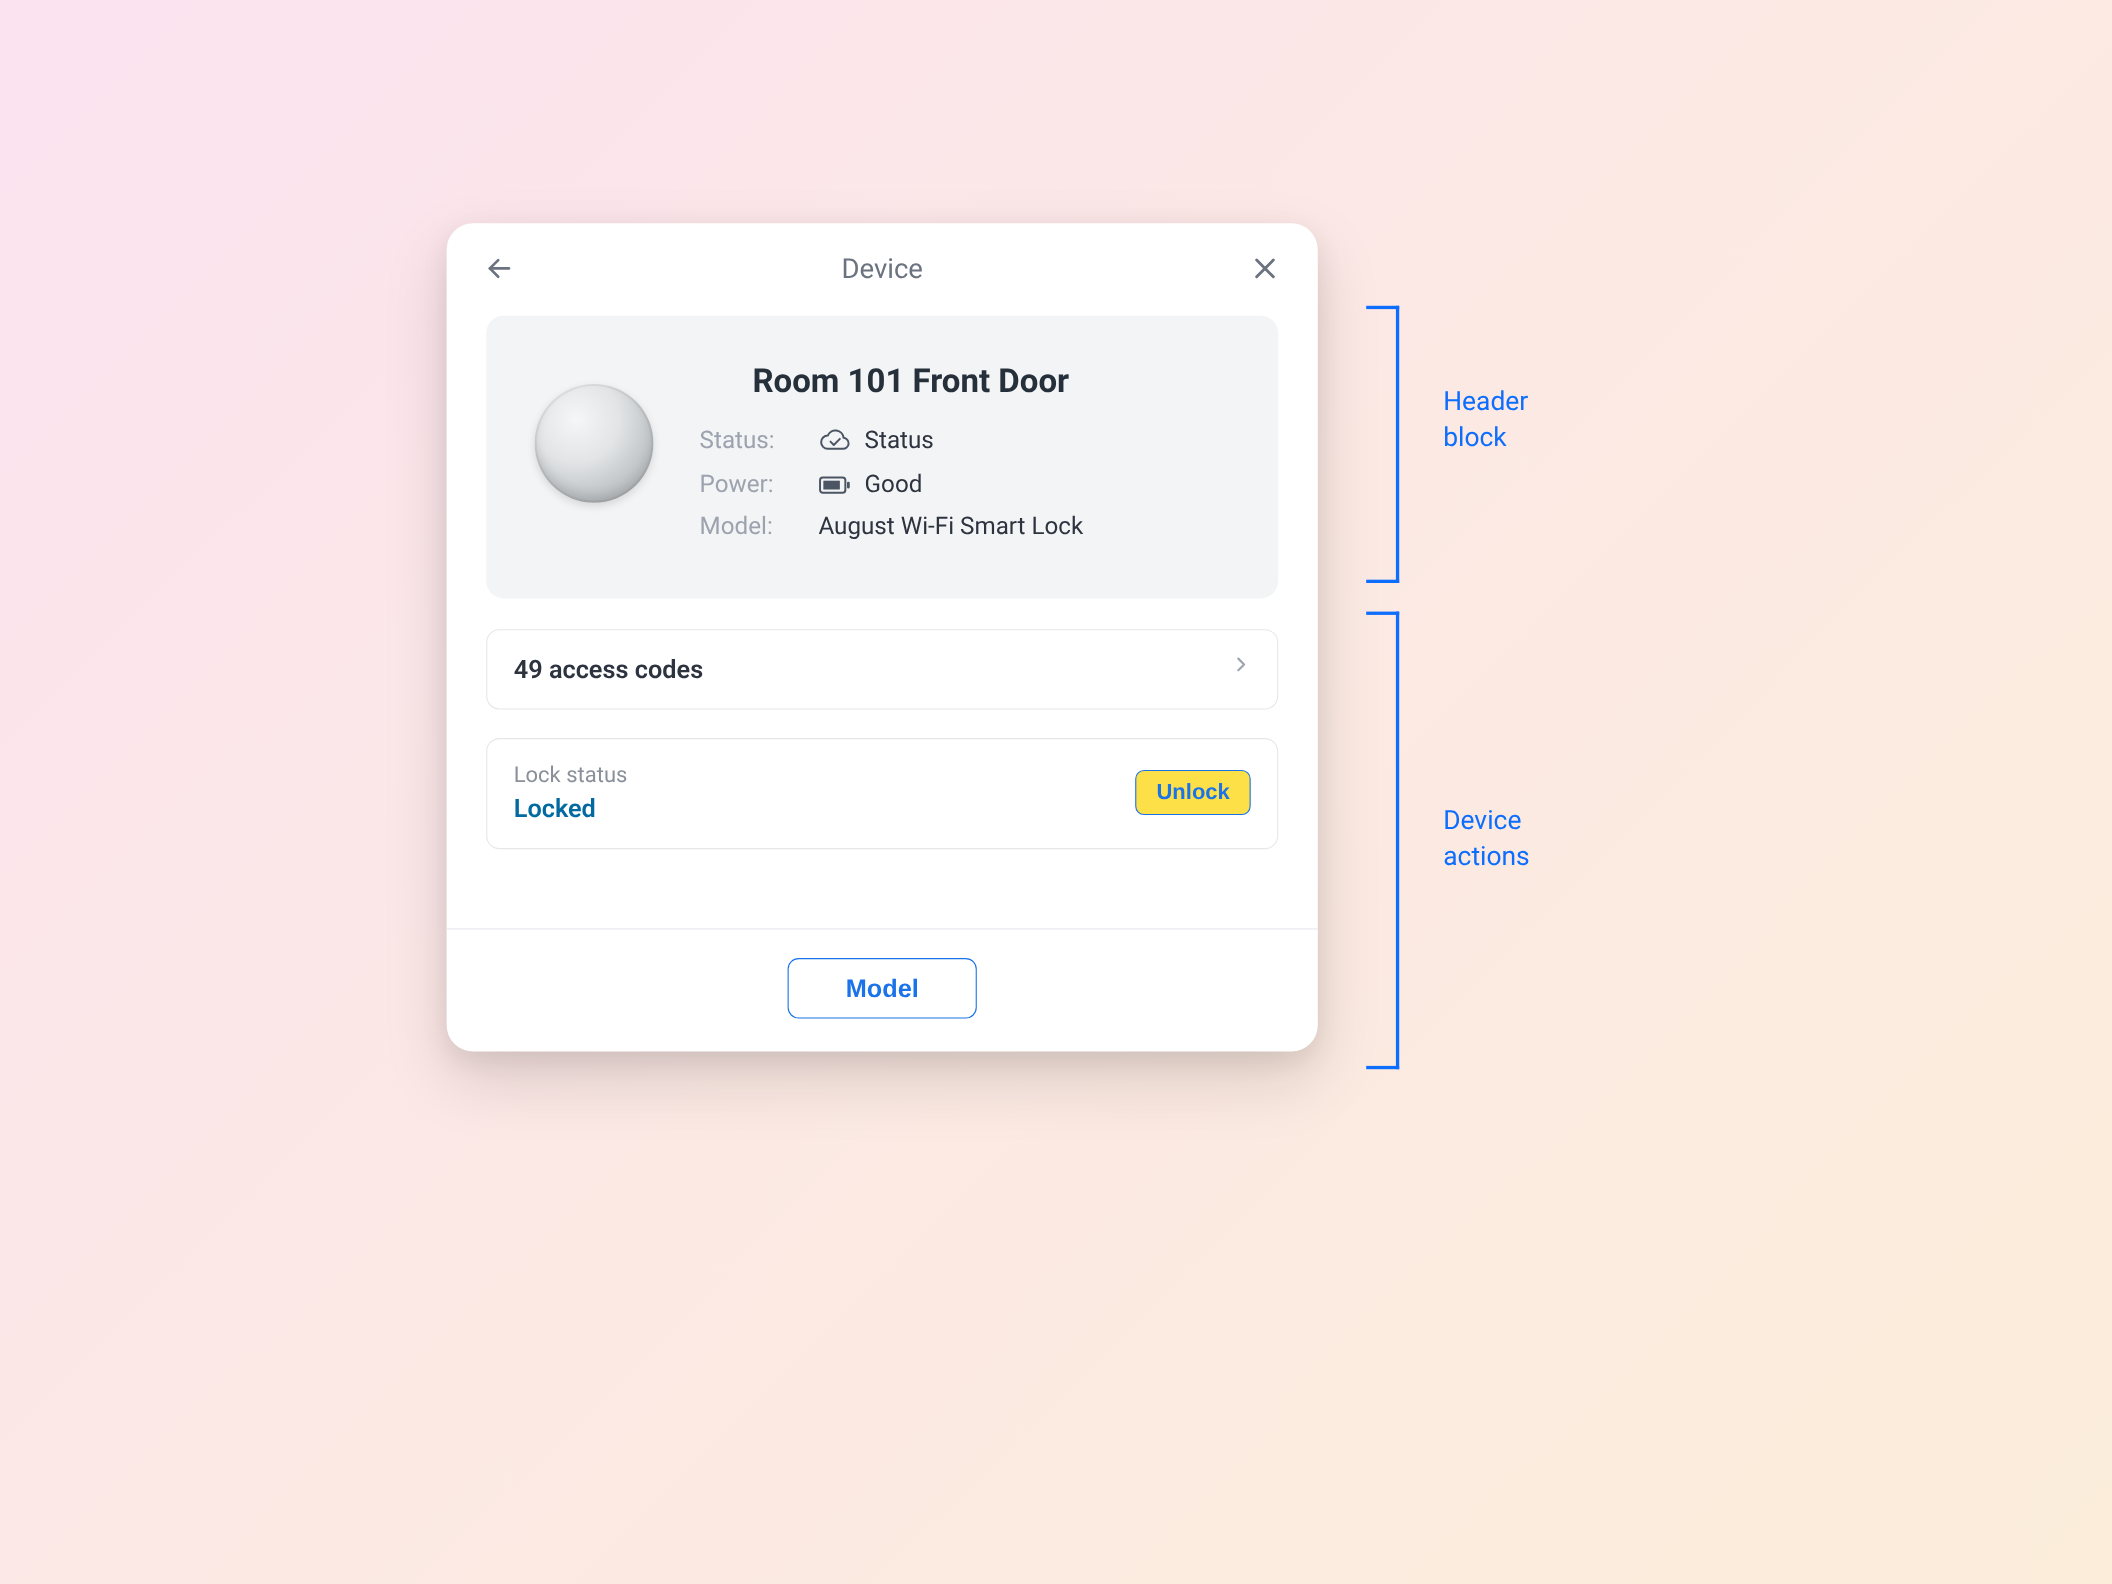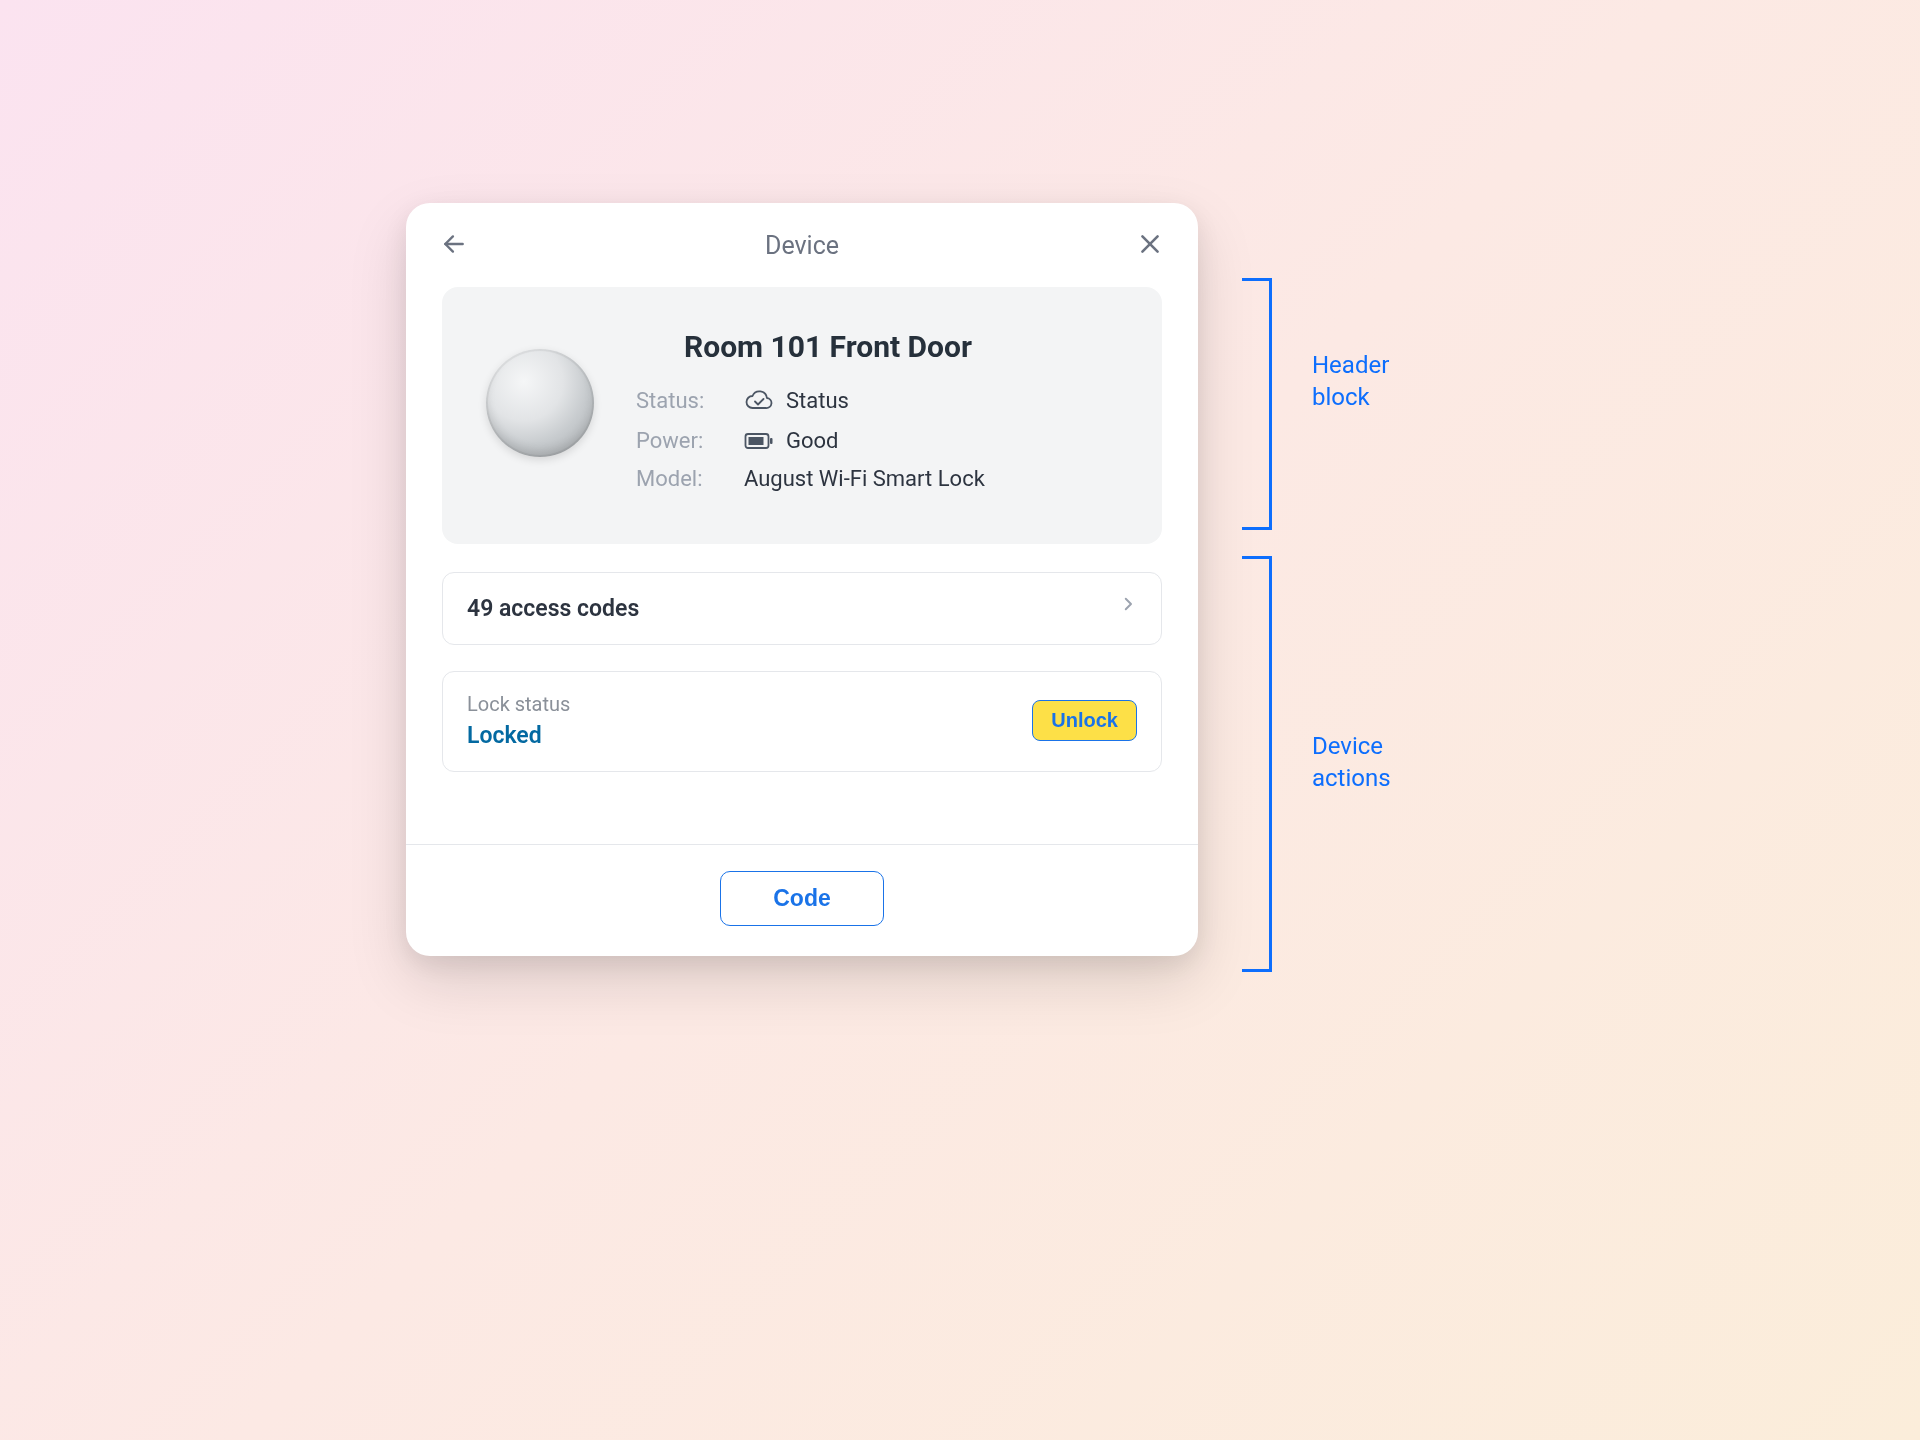--- a/index.html
+++ b/index.html
@@ -266,21 +266,21 @@
           <span class="details-label">Lock status</span>
           <span class="details-value">Locked</span>
         </div>
         <button class="btn-outline-sm">Unlock</button>
       </div>
     </div>
 
   </div>
 
   <div class="modal-footer">
-    <button class="btn-done">Code</button>
+    <button class="btn-done">Model</button>
   </div>
 </div>
 
 <div class="bracket" style="left:1242px; top:278px; width:30px; height:252px; border-top-width:3px; border-right-width:3px; border-bottom-width:3px;"></div>
 <div class="annot-label" style="left:1312px; top:349px; white-space:pre;">Header
 block</div>
 
 <div class="bracket" style="left:1242px; top:556px; width:30px; height:416px; border-top-width:3px; border-right-width:3px; border-bottom-width:3px;"></div>
 <div class="annot-label" style="left:1312px; top:730px; white-space:pre;">Device
 actions</div>

